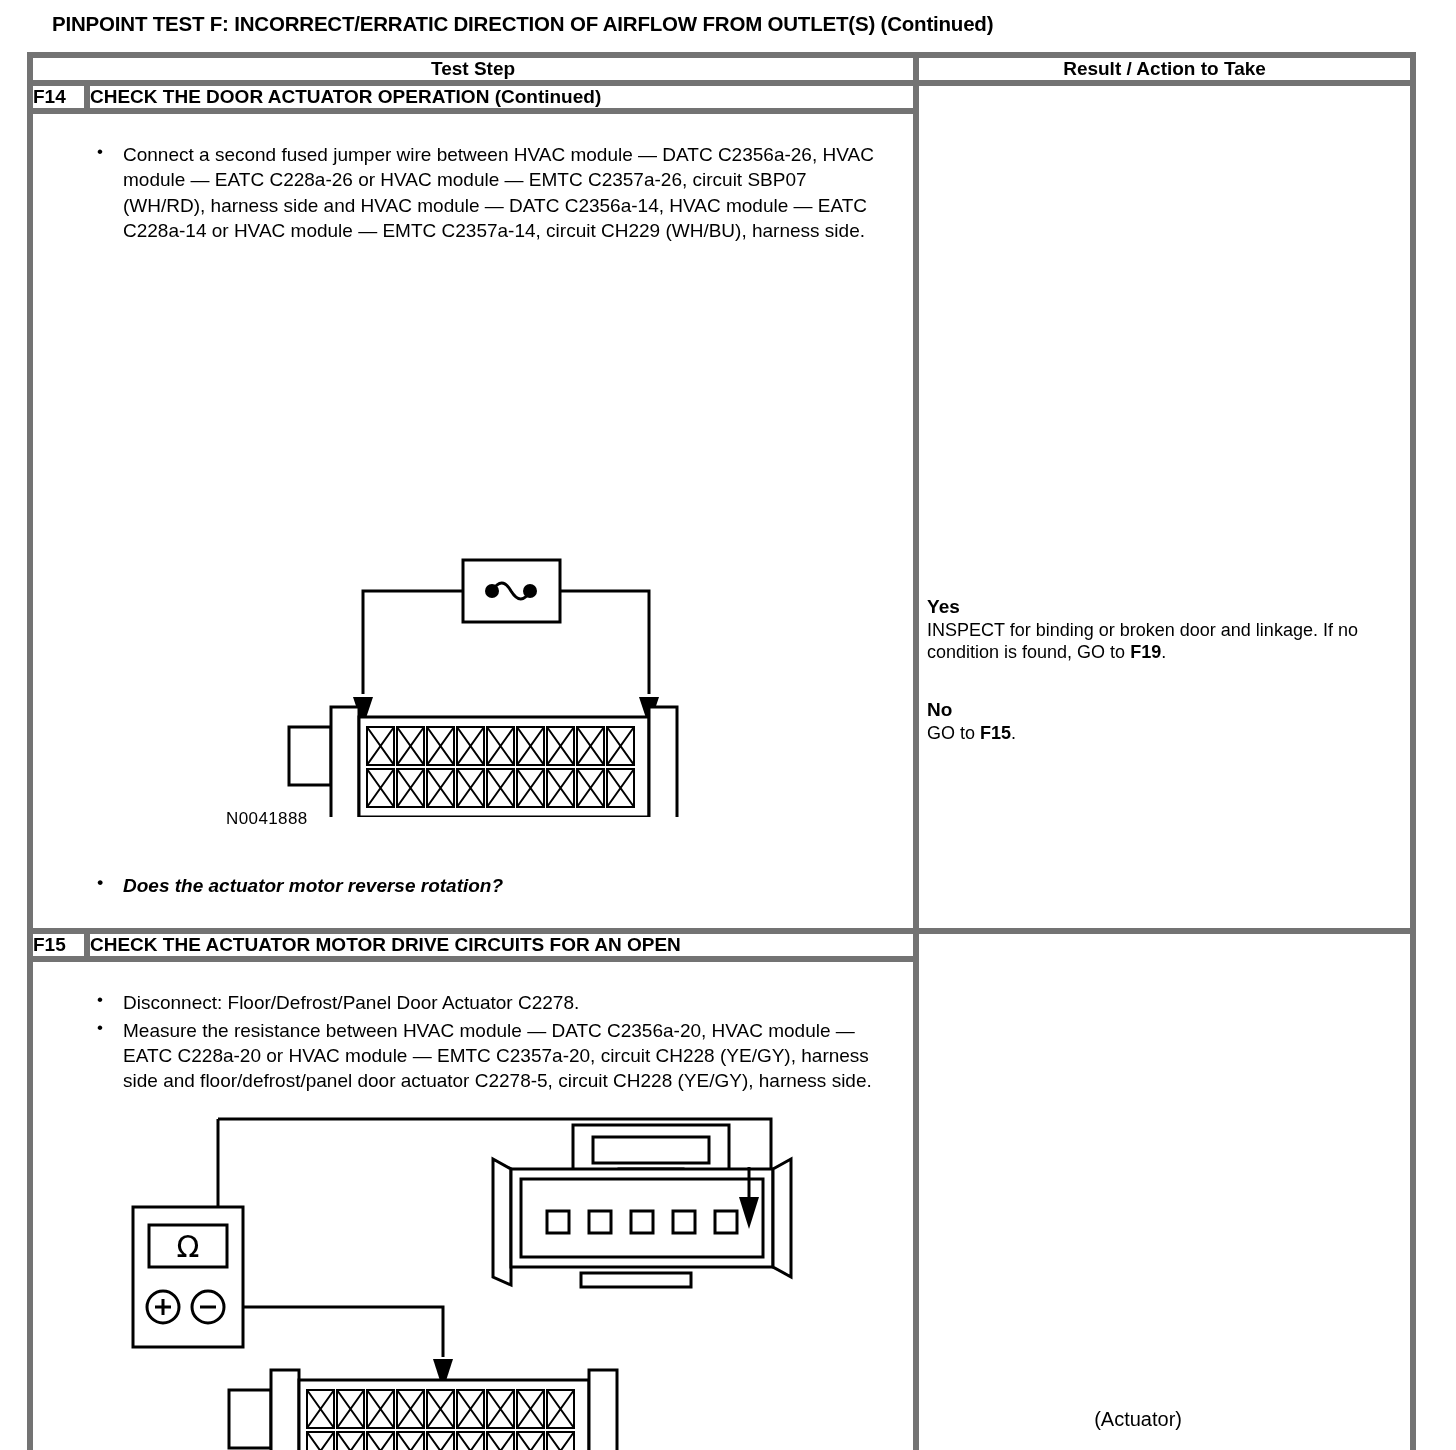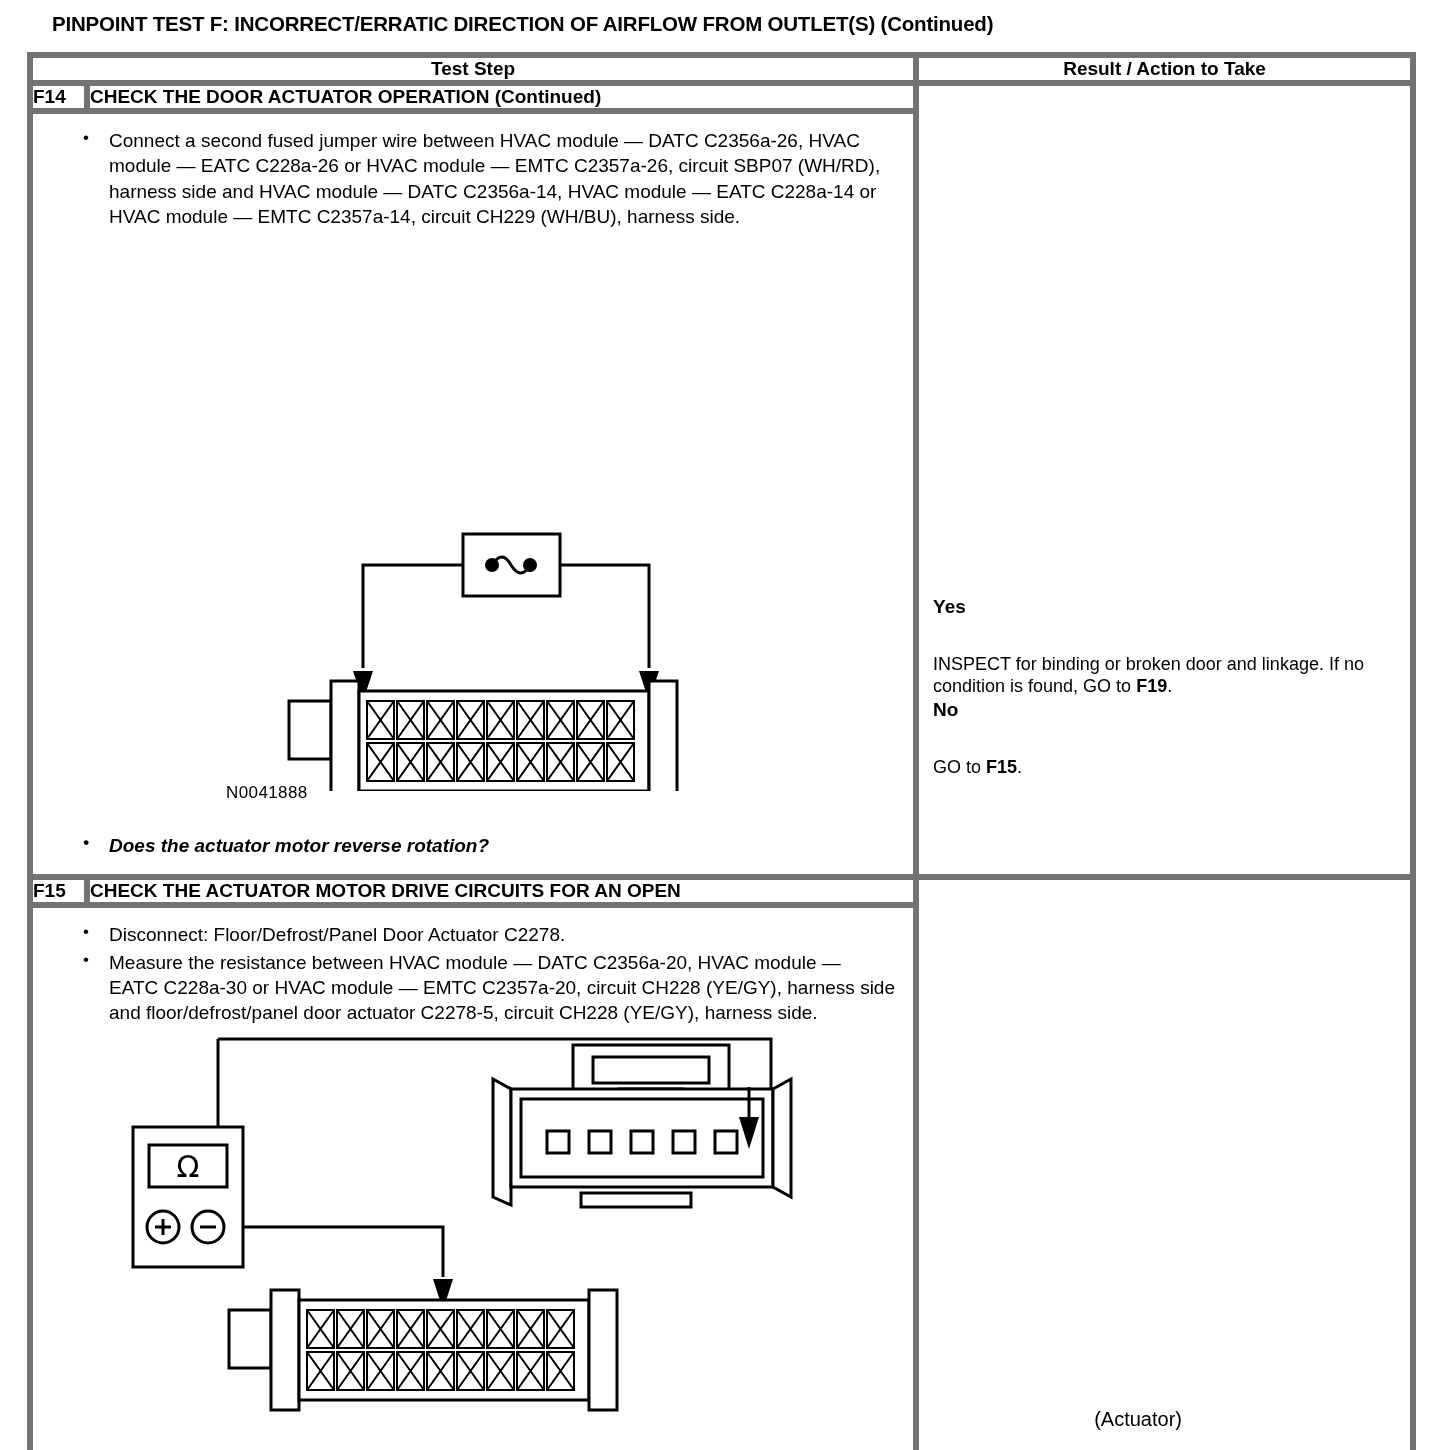--- a/index.html
+++ b/index.html
@@ -63,21 +63,21 @@
   .cell-body {
     padding: 0;
   }
   .cell-result {
     width: 497px;
     position: relative;
     padding: 0;
   }
   ul.bullets {
     list-style: none;
-    margin: 0;
+    margin: 14px;
     padding: 14px 18px 0 76px;
   }
   ul.bullets li {
     position: relative;
     font-size: 19px;
     line-height: 1.33;
     margin-bottom: 2px;
   }
   ul.bullets li::before {
     content: "\2022";
@@ -92,32 +92,31 @@
   .fig-wrap {
     position: relative;
     margin-left: 48px;
   }
   .fig-id {
     font-size: 17px;
     letter-spacing: 0.4px;
   }
   .result-block {
     position: absolute;
-    left: 14px;
+    left: 8px;
     right: 10px;
   }
   .result-label {
     font-size: 19px;
     font-weight: bold;
     line-height: 1.2;
   }
   .result-text {
     font-size: 18px;
     line-height: 1.25;
-    margin-top: 34px;
   }
   .result-text b { font-weight: bold; }
   .continued {
     position: absolute;
     right: 30px;
     top: 1408px;
     font-size: 20px;
   }
 </style>
 </head>
@@ -243,21 +242,21 @@
       <tr>
         <td class="cell-step-id">F15</td>
         <td class="cell-step-title">CHECK THE ACTUATOR MOTOR DRIVE CIRCUITS FOR AN OPEN</td>
         <td class="cell-result" rowspan="2"></td>
       </tr>
 
       <tr>
         <td class="cell-body" colspan="2">
           <ul class="bullets">
             <li>Disconnect: Floor/Defrost/Panel Door Actuator C2278.</li>
-            <li>Measure the resistance between HVAC module — DATC C2356a-20, HVAC module — EATC C228a-30 or HVAC module — EMTC C2357a-20, circuit CH228  (YE/GY), harness side and floor/defrost/panel door actuator C2278-5, circuit CH228 (YE/GY), harness side.</li>
+            <li>Measure the resistance between HVAC module — DATC C2356a-20, HVAC module — EATC C228a-20 or HVAC module — EMTC C2357a-20, circuit CH228  (YE/GY), harness side and floor/defrost/panel door actuator C2278-5, circuit CH228 (YE/GY), harness side.</li>
           </ul>
 
           <div class="fig-wrap" style="height:580px;">
             <svg width="829" height="560" viewBox="0 0 829 560">
 
               <path d="M137 12 L137 200" fill="none" stroke="#000" stroke-width="3"></path>
               <path d="M137 12 L690 12 L690 72" fill="none" stroke="#000" stroke-width="3"></path>
 
               <g stroke="#000" stroke-width="3" fill="#fff">
                 <path d="M492 18 L648 18 L648 84 L602 84 L602 62 L538 62 L538 84 L492 84 Z"></path>

